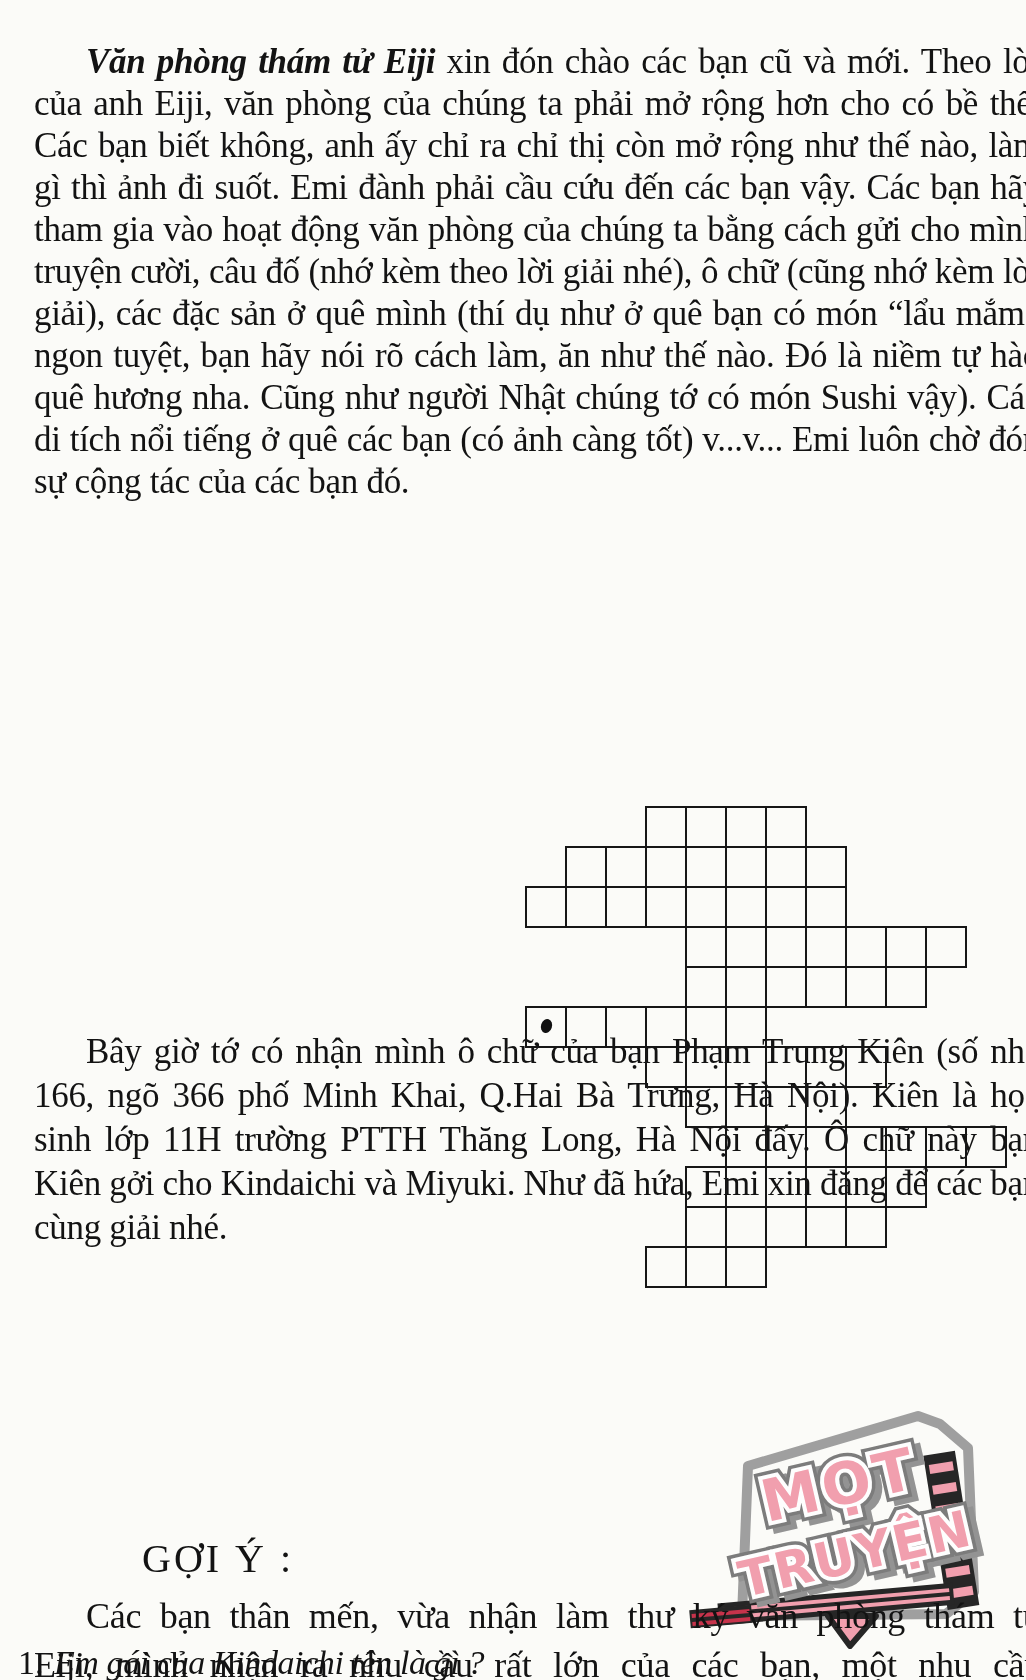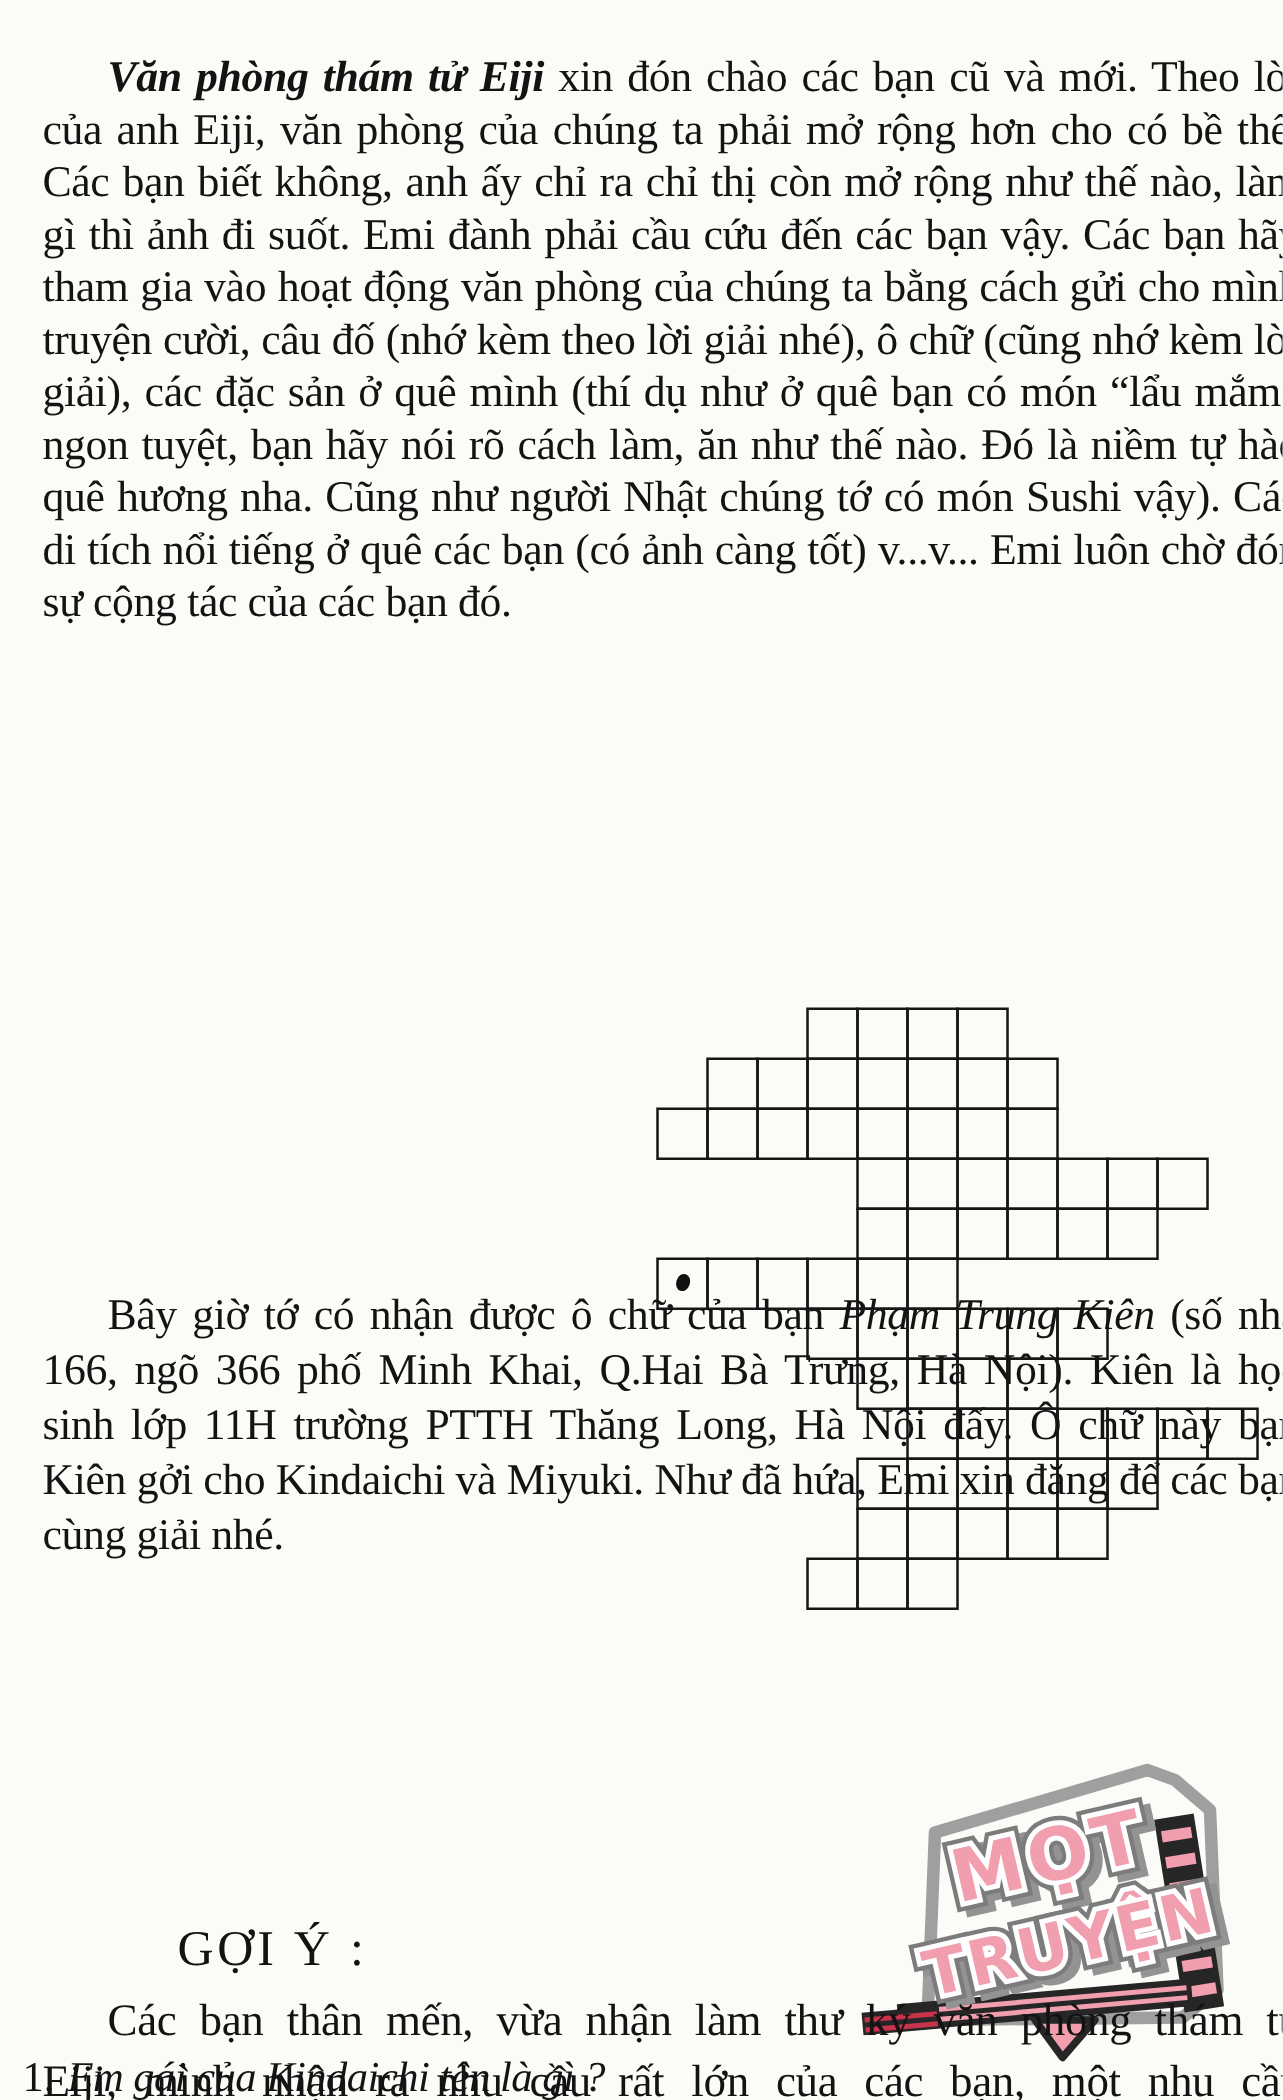--- a/index.html
+++ b/index.html
@@ -22,21 +22,21 @@
     left:10px;top:6px;width:1006px;
     font-size:35px;line-height:42px;
     text-indent:52px;
   }
   .p-intro .lead{font-weight:bold;font-style:italic;}
   .p-letter{
     left:10px;top:498px;width:1006px;
     font-size:35px;line-height:44px;
     text-indent:52px;
   }
-  .p-letter .name{font-style:italic;}
+  .p-letter .name{}
   .hint-title{
     position:absolute;left:142px;top:748px;
     font-size:40px;letter-spacing:3px;
     font-weight:normal;
   }
   .clue-list{
     position:absolute;left:8px;top:806px;width:1012px;
     font-size:34px;line-height:45px;
   }
   .clue{display:flex;align-items:flex-start;}
@@ -120,21 +120,21 @@
       <text x="170" y="180" text-anchor="middle" font-size="50" letter-spacing="2" fill="#777777" stroke="#777777" stroke-width="15">TRUYỆN</text>
       <text x="170" y="112" text-anchor="middle" font-size="58" letter-spacing="4" fill="#ffffff" stroke="#ffffff" stroke-width="8">MỌT</text>
       <text x="170" y="180" text-anchor="middle" font-size="50" letter-spacing="2" fill="#ffffff" stroke="#ffffff" stroke-width="8">TRUYỆN</text>
       <text x="170" y="112" text-anchor="middle" font-size="58" letter-spacing="4" fill="#f19cab">MỌT</text>
       <text x="170" y="180" text-anchor="middle" font-size="50" letter-spacing="2" fill="#f19cab">TRUYỆN</text>
     </g>
   </svg>
 
   <p class="para p-intro text-layer"><span class="lead">Văn phòng thám tử Eiji</span><span> xin đón chào các bạn cũ và mới. Theo lời của anh Eiji, văn phòng của chúng ta phải mở rộng hơn cho có bề thế. Các bạn biết không, anh ấy chỉ ra chỉ thị còn mở rộng như thế nào, làm gì thì ảnh đi suốt. Emi đành phải cầu cứu đến các bạn vậy. Các bạn hãy tham gia vào hoạt động văn phòng của chúng ta bằng cách gửi cho mình truyện cười, câu đố (nhớ kèm theo lời giải nhé), ô chữ (cũng nhớ kèm lời giải), các đặc sản ở quê mình (thí dụ như ở quê bạn có món “lẩu mắm” ngon tuyệt, bạn hãy nói rõ cách làm, ăn như thế nào. Đó là niềm tự hào quê hương nha. Cũng như người Nhật chúng tớ có món Sushi vậy). Các di tích nổi tiếng ở quê các bạn (có ảnh càng tốt) v...v... Emi luôn chờ đón sự cộng tác của các bạn đó.</span></p>
 
-  <p class="para p-letter text-layer"><span>Bây giờ tớ có nhận được ô chữ của bạn </span><span class="name">Phạm Trung Kiên</span><span> (số nhà 166, ngõ 366 phố Minh Khai, Q.Hai Bà Trưng, Hà Nội). Kiên là học sinh lớp 11H trường PTTH Thăng Long, Hà Nội đấy. Ô chữ này bạn Kiên gởi cho Kindaichi và Miyuki. Như đã hứa, Emi xin đăng để các bạn cùng giải nhé.</span></p>
+  <p class="para p-letter text-layer"><span>Bây giờ tớ có nhận mình ô chữ của bạn </span><span class="name">Phạm Trung Kiên</span><span> (số nhà 166, ngõ 366 phố Minh Khai, Q.Hai Bà Trưng, Hà Nội). Kiên là học sinh lớp 11H trường PTTH Thăng Long, Hà Nội đấy. Ô chữ này bạn Kiên gởi cho Kindaichi và Miyuki. Như đã hứa, Emi xin đăng để các bạn cùng giải nhé.</span></p>
 
   <div class="hint-title text-layer">GỢI Ý :</div>
 
   <div class="clue-list text-layer">
       <div class="clue">
         <span class="clue-num">1.</span>
         <span class="clue-text">Em gái của Kindaichi tên là gì ?</span>
       </div>
     </div>
 

